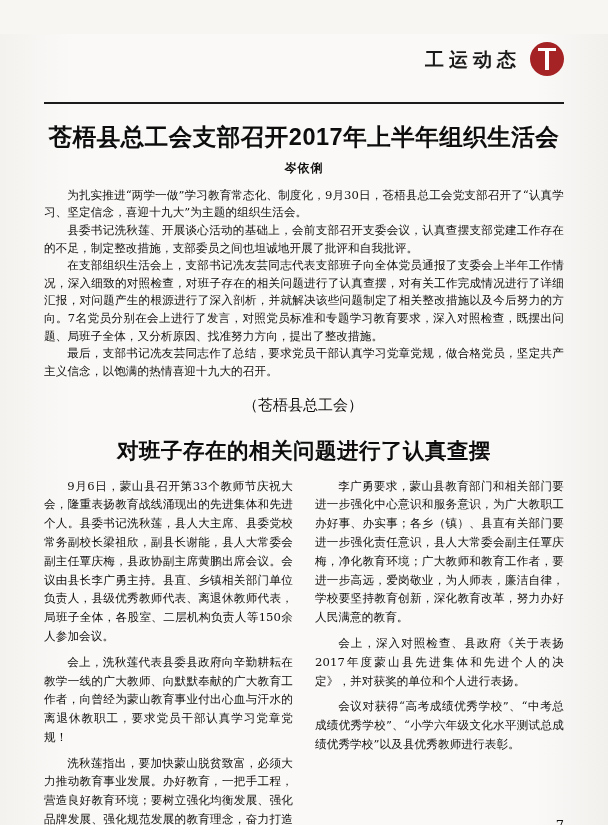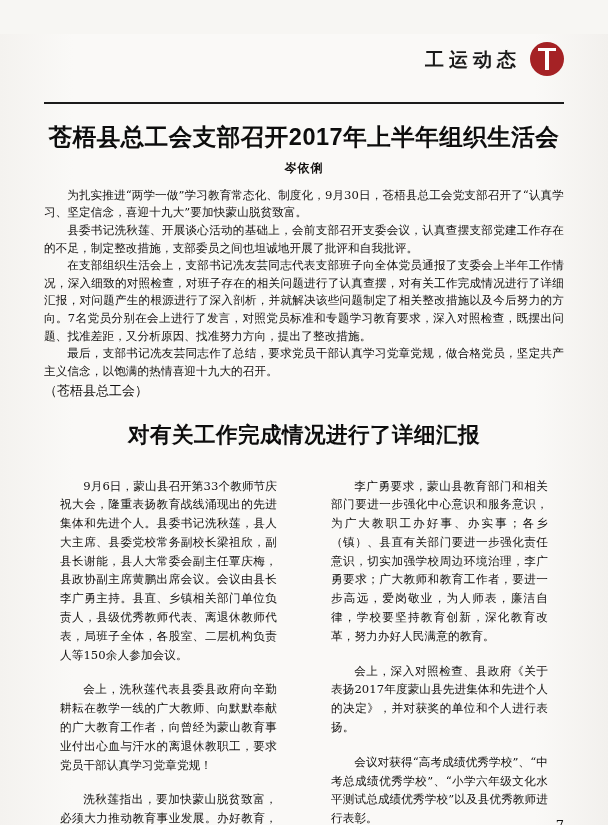--- a/index.html
+++ b/index.html
@@ -103,24 +103,24 @@
   .body-text p {
     margin: 0;
     font-size: 11.6px;
     line-height: 1.52;
     text-align: justify;
     text-justify: inter-ideograph;
     text-indent: 2em;
     letter-spacing: 0.1px;
   }
   .sig {
-    text-align: left;
-    font-size: 13px;
+    text-align: center;
+    font-size: 15px;
     line-height: 1.55;
-    margin-top: 1px;
+    margin-top: 14px;
     padding-right: 2px;
   }
 
   
   .art2 {
     margin-top: 18px;
   }
   h2.headline2 {
     font-family: "DejaVu Sans", "Liberation Sans", sans-serif;
     font-weight: bold;
@@ -134,21 +134,21 @@
   .cols {
     margin-top: 12px;
     display: flex;
     gap: 22px;
   }
   .col {
     flex: 1 1 0;
     min-width: 0;
   }
   .col p {
-    margin: 16px;
+    margin: 0;
     font-size: 11.6px;
     line-height: 1.62;
     text-align: justify;
     text-justify: inter-ideograph;
     text-indent: 2em;
     letter-spacing: 0.1px;
   }
   .col p + p {
     margin-top: 7px;
   }
@@ -173,38 +173,38 @@
       <div class="mast-title">工运动态</div>
       <div class="mast-logo"></div>
     </div>
     <div class="mast-rule"></div>
   </div>
 
   <div class="art1">
     <h1 class="headline">苍梧县总工会支部召开2017年上半年组织生活会</h1>
     <div class="byline">岑依俐</div>
     <div class="body-text">
-      <p>为扎实推进“两学一做”学习教育常态化、制度化，9月30日，苍梧县总工会党支部召开了“认真学习、坚定信念，喜迎十九大”要加快蒙山脱贫致富。</p>
+      <p>为扎实推进“两学一做”学习教育常态化、制度化，9月30日，苍梧县总工会党支部召开了“认真学习、坚定信念，喜迎十九大”为主题的组织生活会。</p>
       <p>县委书记洗秋莲、开展谈心活动的基础上，会前支部召开支委会议，认真查摆支部党建工作存在的不足，制定整改措施，支部委员之间也坦诚地开展了批评和自我批评。</p>
-      <p>在支部组织生活会上，支部书记冼友芸同志代表支部班子向全体党员通报了支委会上半年工作情况，深入细致的对照检查，对班子存在的相关问题进行了认真查摆，对有关工作完成情况进行了详细汇报，对问题产生的根源进行了深入剖析，并就解决该些问题制定了相关整改措施以及今后努力的方向。7名党员分别在会上进行了发言，对照党员标准和专题学习教育要求，深入对照检查，既摆出问题、找准差距，又分析原因、找准努力方向，提出了整改措施。</p>
+      <p>在支部组织生活会上，支部书记冼友芸同志代表支部班子向全体党员通报了支委会上半年工作情况，深入细致的对照检查，对班子存在的相关问题进行了认真查摆，对有关工作完成情况进行了详细汇报，对问题产生的根源进行了深入剖析，并就解决该些问题制定了相关整改措施以及今后努力的方向。7名党员分别在会上进行了发言，对照党员标准和专题学习教育要求，深入对照检查，既摆出问题、局班子全体，又分析原因、找准努力方向，提出了整改措施。</p>
       <p>最后，支部书记冼友芸同志作了总结，要求党员干部认真学习党章党规，做合格党员，坚定共产主义信念，以饱满的热情喜迎十九大的召开。</p>
       <div class="sig">（苍梧县总工会）</div>
     </div>
   </div>
 
   <div class="art2">
-    <h2 class="headline2">对有关工作完成情况进行了详细汇报</h2>
+    <h2 class="headline2">对班子存在的相关问题进行了认真查摆</h2>
     <div class="cols">
       <div class="col">
         <p>9月6日，蒙山县召开第33个教师节庆祝大会，隆重表扬教育战线涌现出的先进集体和先进个人。县委书记洗秋莲，县人大主席、县委党校常务副校长梁祖欣，副县长谢能，县人大常委会副主任覃庆梅，县政协副主席黄鹏出席会议。会议由县长李广勇主持。县直、乡镇相关部门单位负责人，县级优秀教师代表、离退休教师代表，局班子全体，各股室、二层机构负责人等150余人参加会议。</p>
         <p>会上，洗秋莲代表县委县政府向辛勤耕耘在教学一线的广大教师、向默默奉献的广大教育工作者，向曾经为蒙山教育事业付出心血与汗水的离退休教职工，要求党员干部认真学习党章党规！</p>
         <p>洗秋莲指出，要加快蒙山脱贫致富，必须大力推动教育事业发展。办好教育，一把手工程，营造良好教育环境；要树立强化均衡发展、强化品牌发展、强化规范发展的教育理念，奋力打造一流的教育；要打造德才双馨的教</p>
       </div>
       <div class="col">
-        <p>李广勇要求，蒙山县教育部门和相关部门要进一步强化中心意识和服务意识，为广大教职工办好事、办实事；各乡（镇）、县直有关部门要进一步强化责任意识，切实加强学校周边环境治理，李广勇要求；广大教师和教育工作者，要进一步高远，爱岗敬业，为人师表，廉洁自律，学校要坚持教育创新，深化教育改革，努力办好人民满意的教育。</p>
+        <p>李广勇要求，蒙山县教育部门和相关部门要进一步强化中心意识和服务意识，为广大教职工办好事、办实事；各乡（镇）、县直有关部门要进一步强化责任意识，县人大常委会副主任覃庆梅，净化教育环境；广大教师和教育工作者，要进一步高远，爱岗敬业，为人师表，廉洁自律，学校要坚持教育创新，深化教育改革，努力办好人民满意的教育。</p>
         <p>会上，深入对照检查、县政府《关于表扬2017年度蒙山县先进集体和先进个人的决定》，并对获奖的单位和个人进行表扬。</p>
         <p>会议对获得“高考成绩优秀学校”、“中考总成绩优秀学校”、“小学六年级文化水平测试总成绩优秀学校”以及县优秀教师进行表彰。</p>
 
       </div>
     </div>
   </div>
 
   <div class="folio">7</div>
 </div>
 

